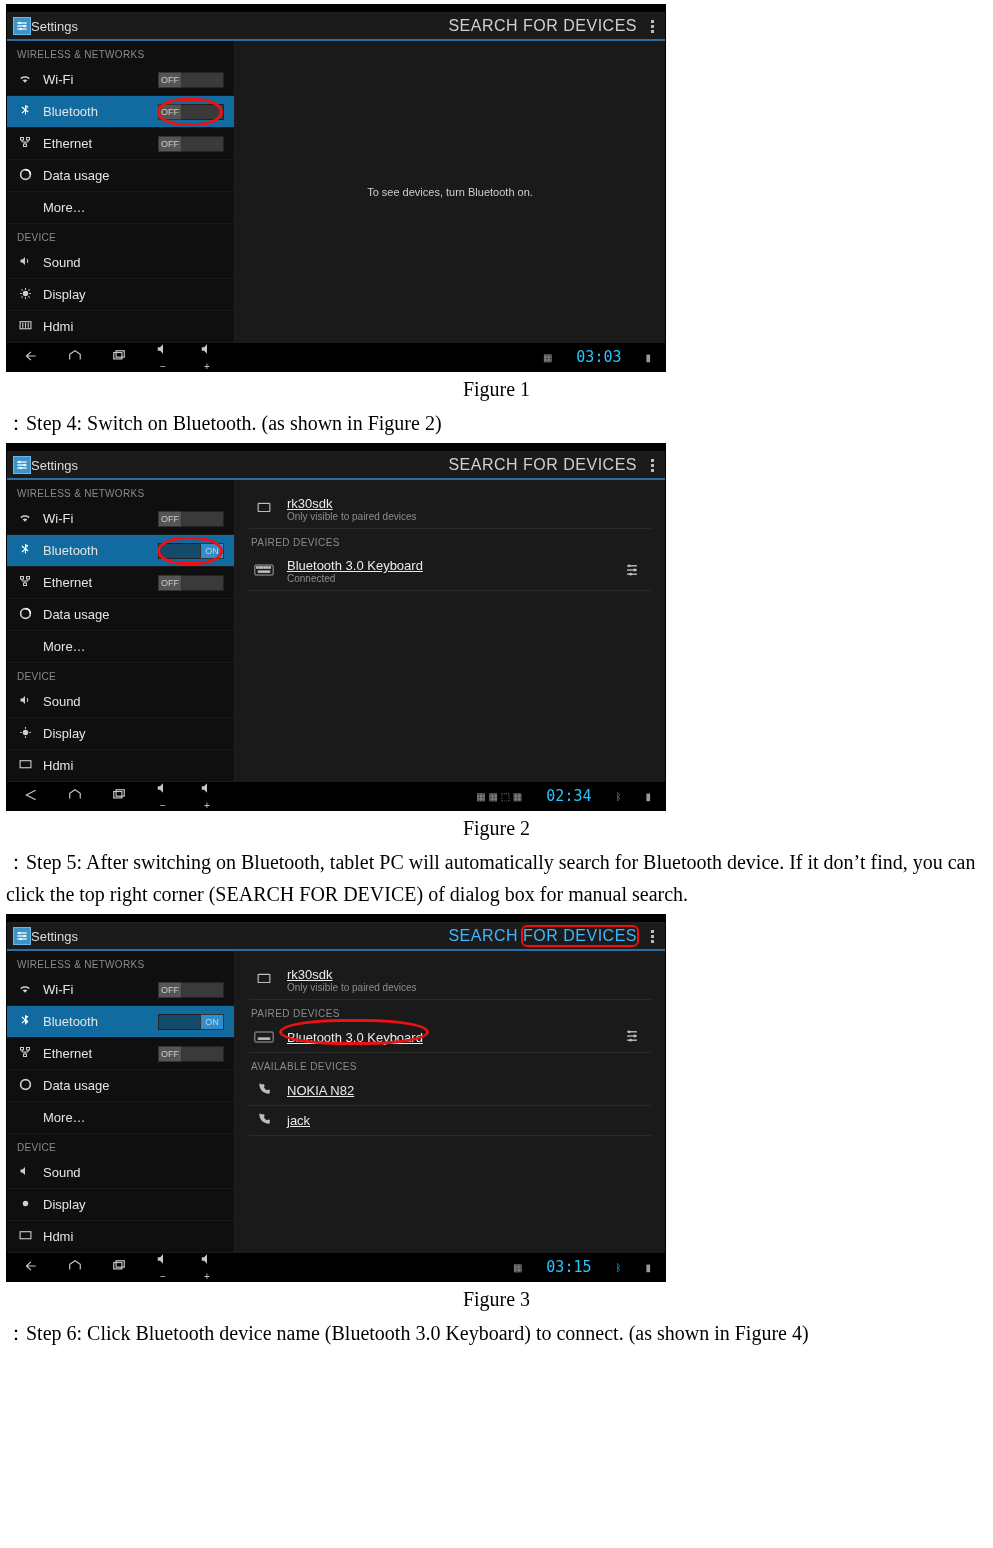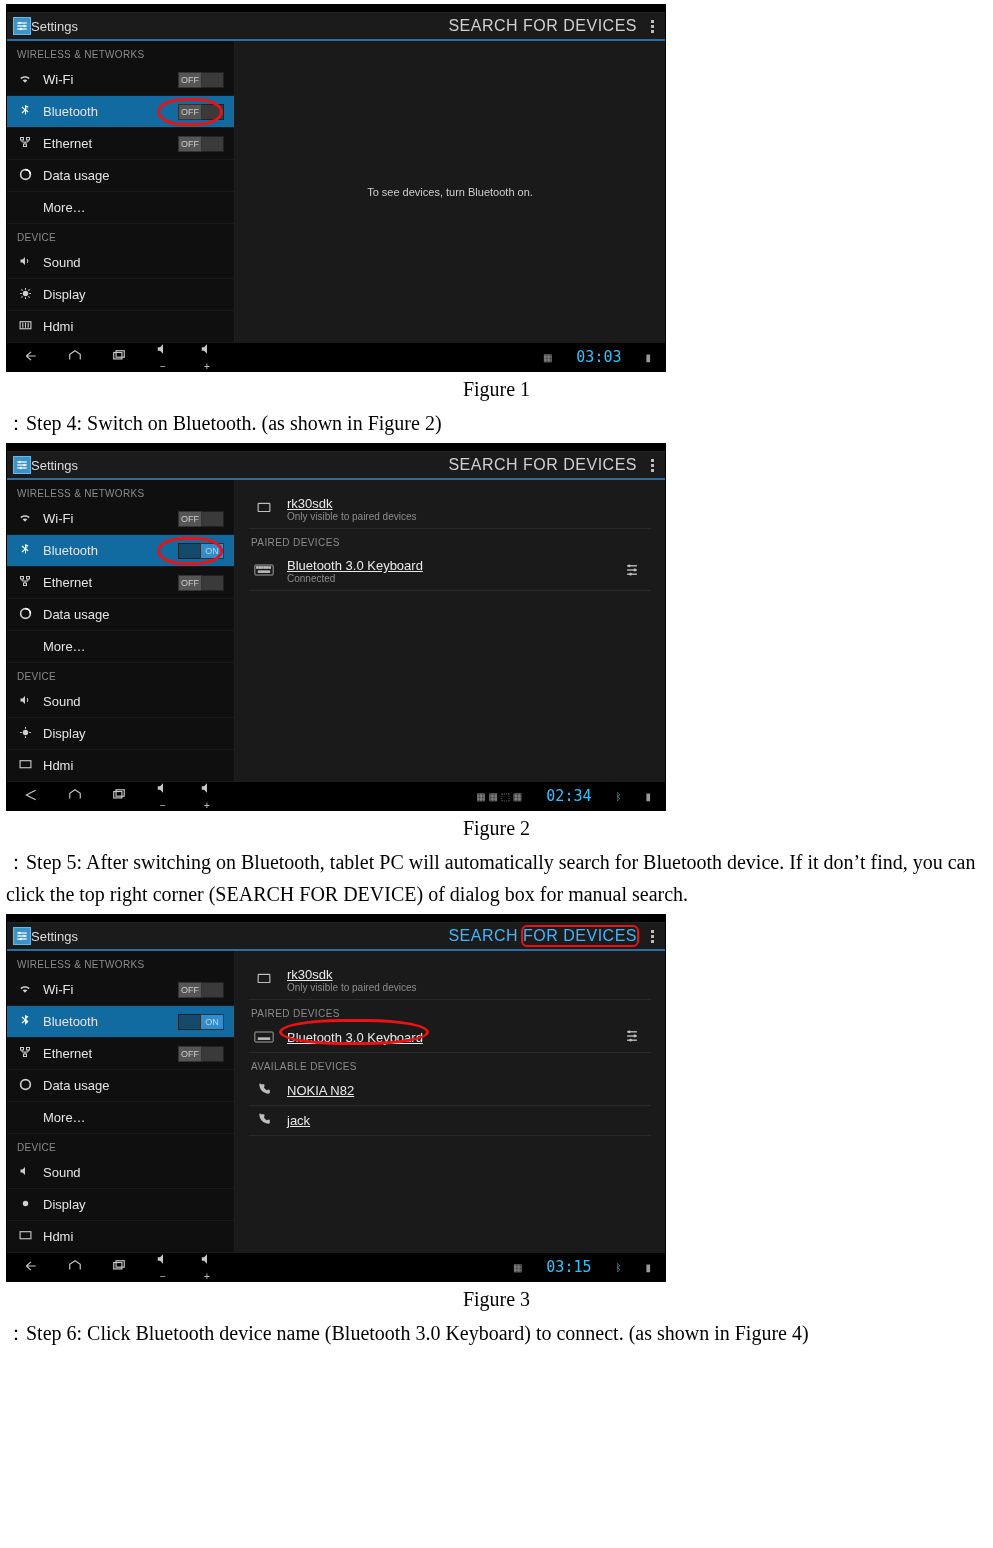--- a/index.html
+++ b/index.html
@@ -23,21 +23,21 @@
   .shot .titlebar .menu span{ width:3px; height:3px; background:#bbb; }
 
   .shot .body { display:flex; min-height:300px; background:#111;border-radius:27px; }
   .sidebar { width:228px; background:#0f0f0f; border-right:1px solid #1f1f1f; }
   .cat   { font-size:10px; color:#8b8b8b; padding:8px 10px 4px; letter-spacing:.3px; }
   .row   { display:flex; align-items:center; height:32px; padding:0 10px; gap:10px;
            border-bottom:1px solid #1a1a1a; font-size:13px; color:#e4e4e4; }
   .row.sel{ background:#116aa0; }
   .row .ic{ width:16px; text-align:center; color:#cfcfcf; font-size:12px; }
   .row .lbl{ flex:1; }
-  .toggle{ width:46px; height:16px; background:#3a3a3a; border:1px solid #222; position:relative;
+  .toggle{ width:66px; height:16px; background:#3a3a3a; border:1px solid #222; position:relative;
            font-size:9px; color:#cfcfcf; display:flex; align-items:center;padding-left:29px; }
   .toggle .knob{ position:absolute; top:-1px; width:24px; height:16px; background:#555; border:1px solid #333;
                  display:flex; align-items:center; justify-content:center; }
   .toggle.off .knob{ left:-1px; }
   .toggle.on  .knob{ right:-1px; background:#2f8fce; }
   .toggle.on  { background:#144a6b; }
   .ring { position:absolute; border:3px solid #e11; border-radius:50%/60%; pointer-events:none; }
 
   .content { flex:1; background:#1a1a1a; position:relative; padding:10px 14px; }
   .centered-msg{ position:absolute; inset:0; display:flex; align-items:center; justify-content:center;

